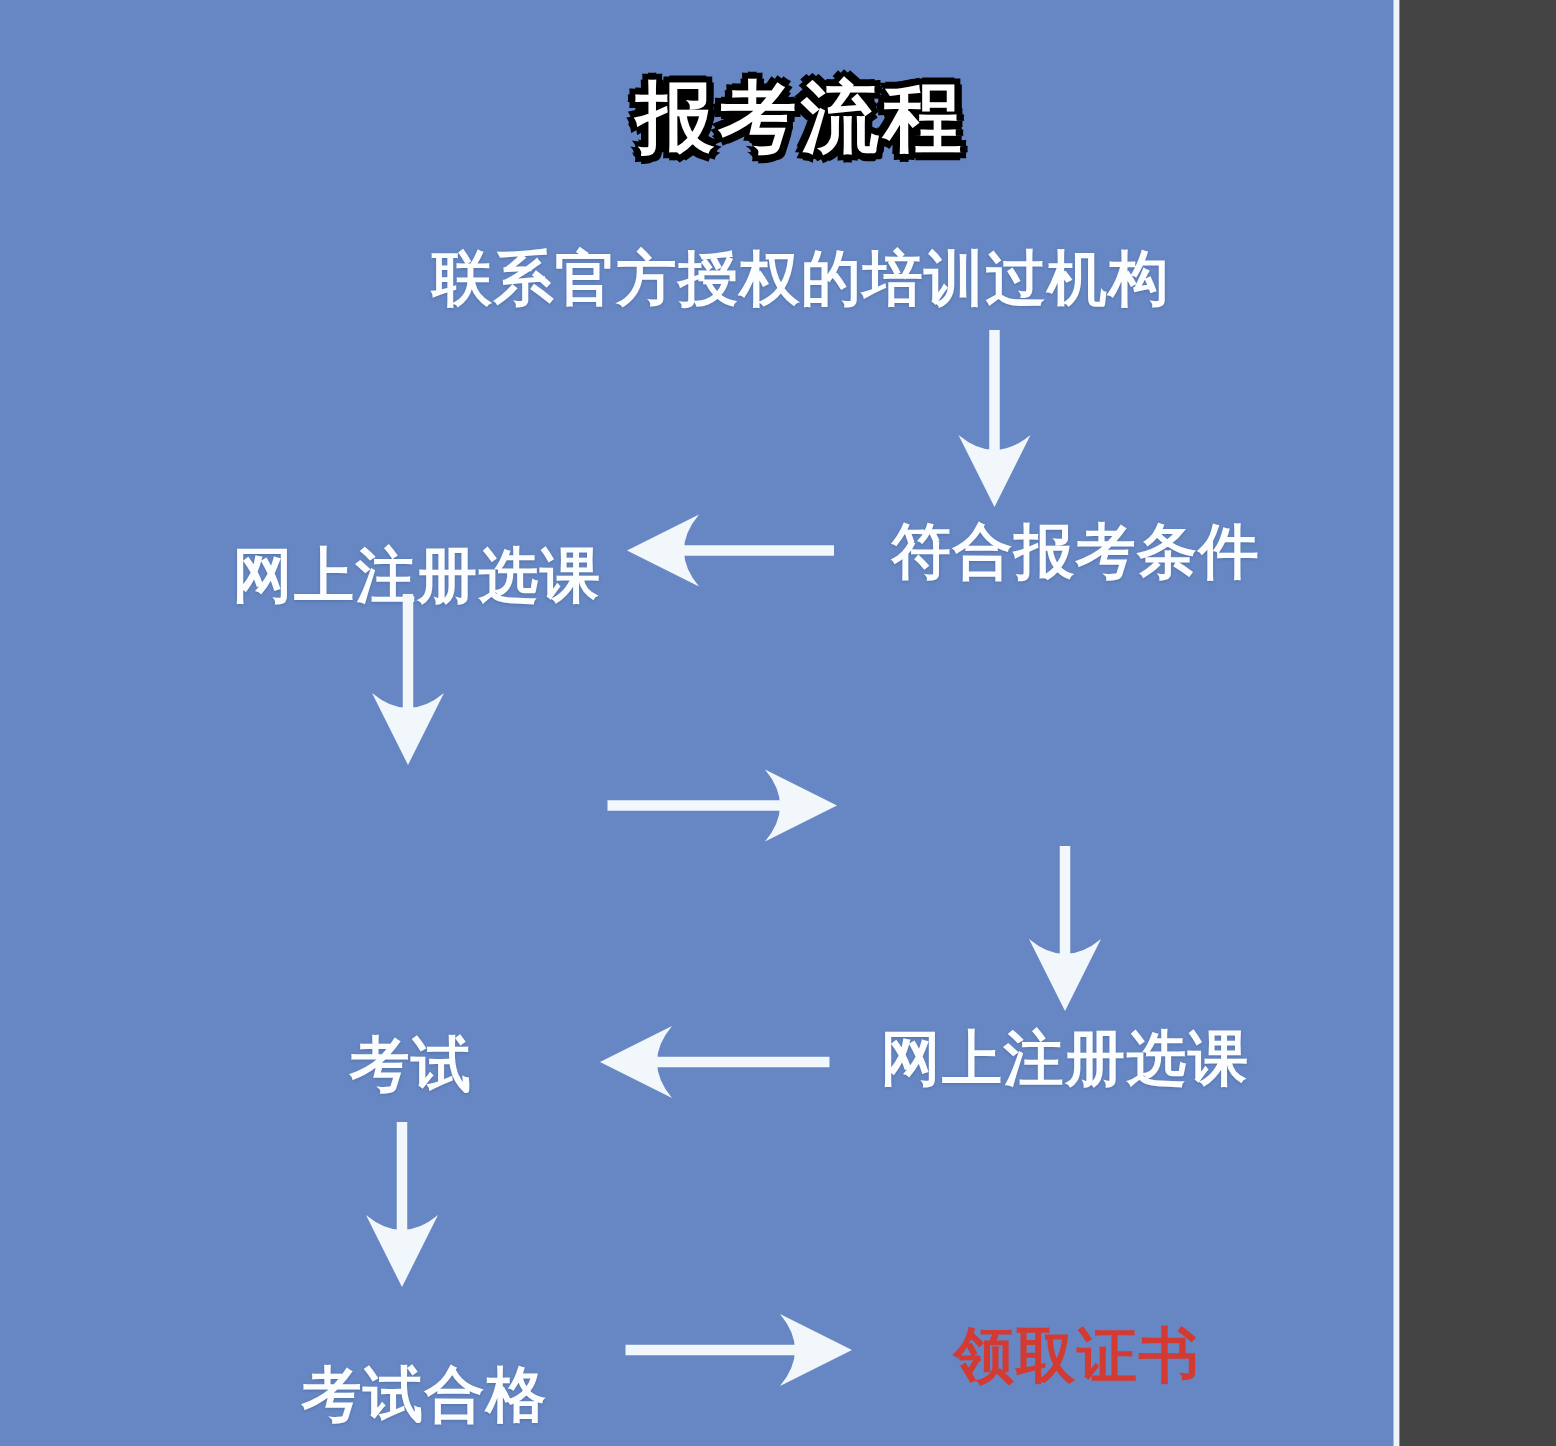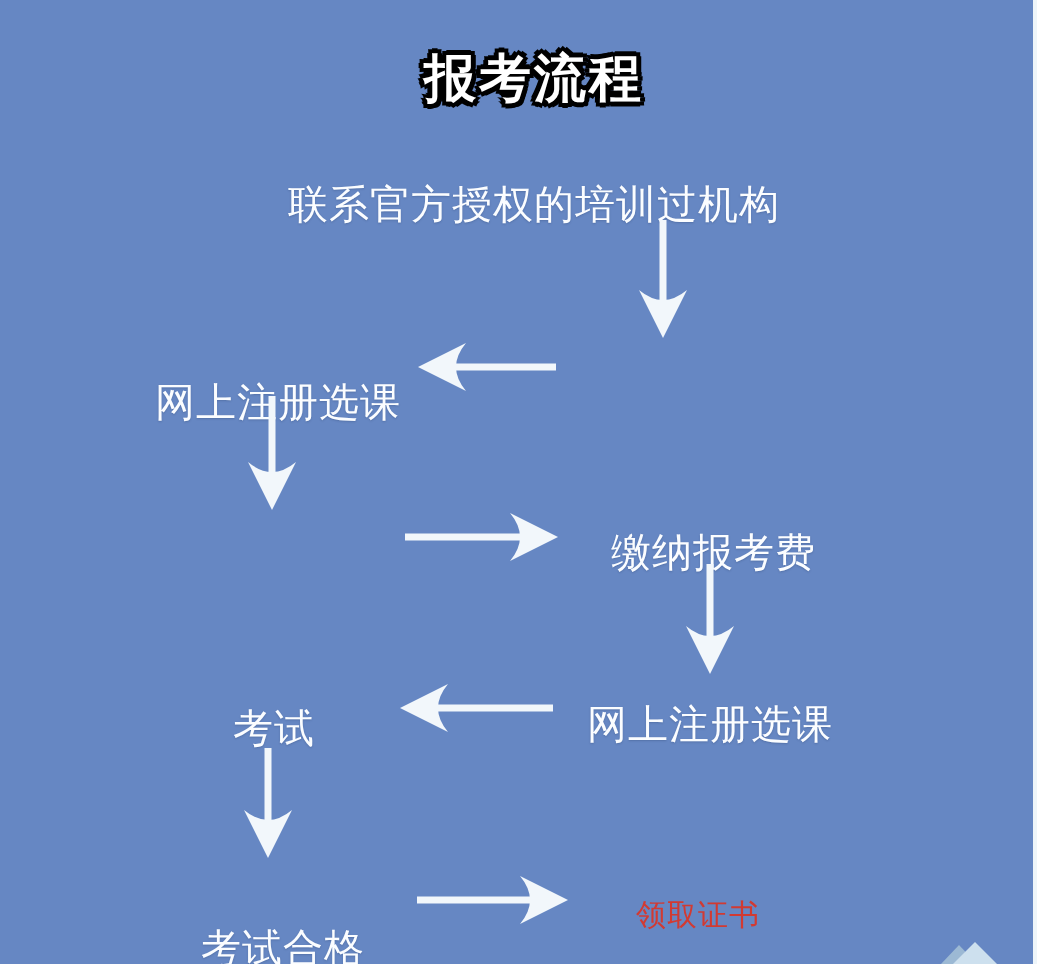--- a/index.html
+++ b/index.html
@@ -1,62 +1,61 @@
 <!DOCTYPE html>
 <html><head>
 <meta charset="utf-8">
 <style>
   html,body{margin:0;padding:0;background:#444;}
   .canvas{
     position:relative;
-    width:1037px;height:964px;
+    width:933px;height:964px;
     background:#6687c3;
     overflow:hidden;
     font-family:"Liberation Sans","DejaVu Sans",sans-serif;
   }
   .right-edge{
     position:absolute;right:0;top:0;width:4px;height:100%;
     background:#eef5f9;
   }
   .flow-title{
     position:absolute;left:424px;top:44px;
     font-size:52px;font-weight:800;letter-spacing:3px;
     color:#ffffff;
     text-shadow:
       -4px -4px 0 #000, 4px -4px 0 #000, -4px 4px 0 #000, 4px 4px 0 #000,
       -5px 0 0 #000, 5px 0 0 #000, 0 -5px 0 #000, 0 5px 0 #000;
     white-space:nowrap;
   }
   .node{
     position:absolute;
-    font-size:40px;font-weight:400;letter-spacing:1px;
+    font-size:40px;font-weight:700;letter-spacing:1px;
     color:#fbfdff;white-space:nowrap;
     text-shadow:0 1px 2px rgba(30,50,90,.25);
-    margin-top:19px;
   }
-  .node.red{color:#d23a32;font-size:30px;text-shadow:none;}
+  .node.red{color:#d23a32;font-size:40px;text-shadow:none;}
   .arrow{position:absolute;}
   .arrow line{stroke:#f2f7fb;stroke-width:7;}
   .arrow path{fill:#f2f7fb;}
   .mountain{position:absolute;left:933px;top:940px;}
 </style>
 </head>
 <body>
 
 <div class="canvas">
 
   <div class="flow-title">报考流程</div>
 
   <div class="node" style="left:288px;top:158px;">联系官方授权的培训过机构</div>
 
+  <div class="node" style="left:594px;top:340px;">符合报考条件</div>
 
   <div class="node" style="left:155px;top:356px;">网上注册选课</div>
 
 
-  <div class="node" style="left:611px;top:506px;">缴纳报考费</div>
 
   <div class="node" style="left:587px;top:678px;">网上注册选课</div>
 
   <div class="node" style="left:233px;top:682px;">考试</div>
 
   <div class="node" style="left:201px;top:902px;">考试合格</div>
 
   <div class="node red" style="left:636px;top:876px;">领取证书</div>
 
   <svg class="arrow" style="left:631px;top:218px;" width="64" height="120">

